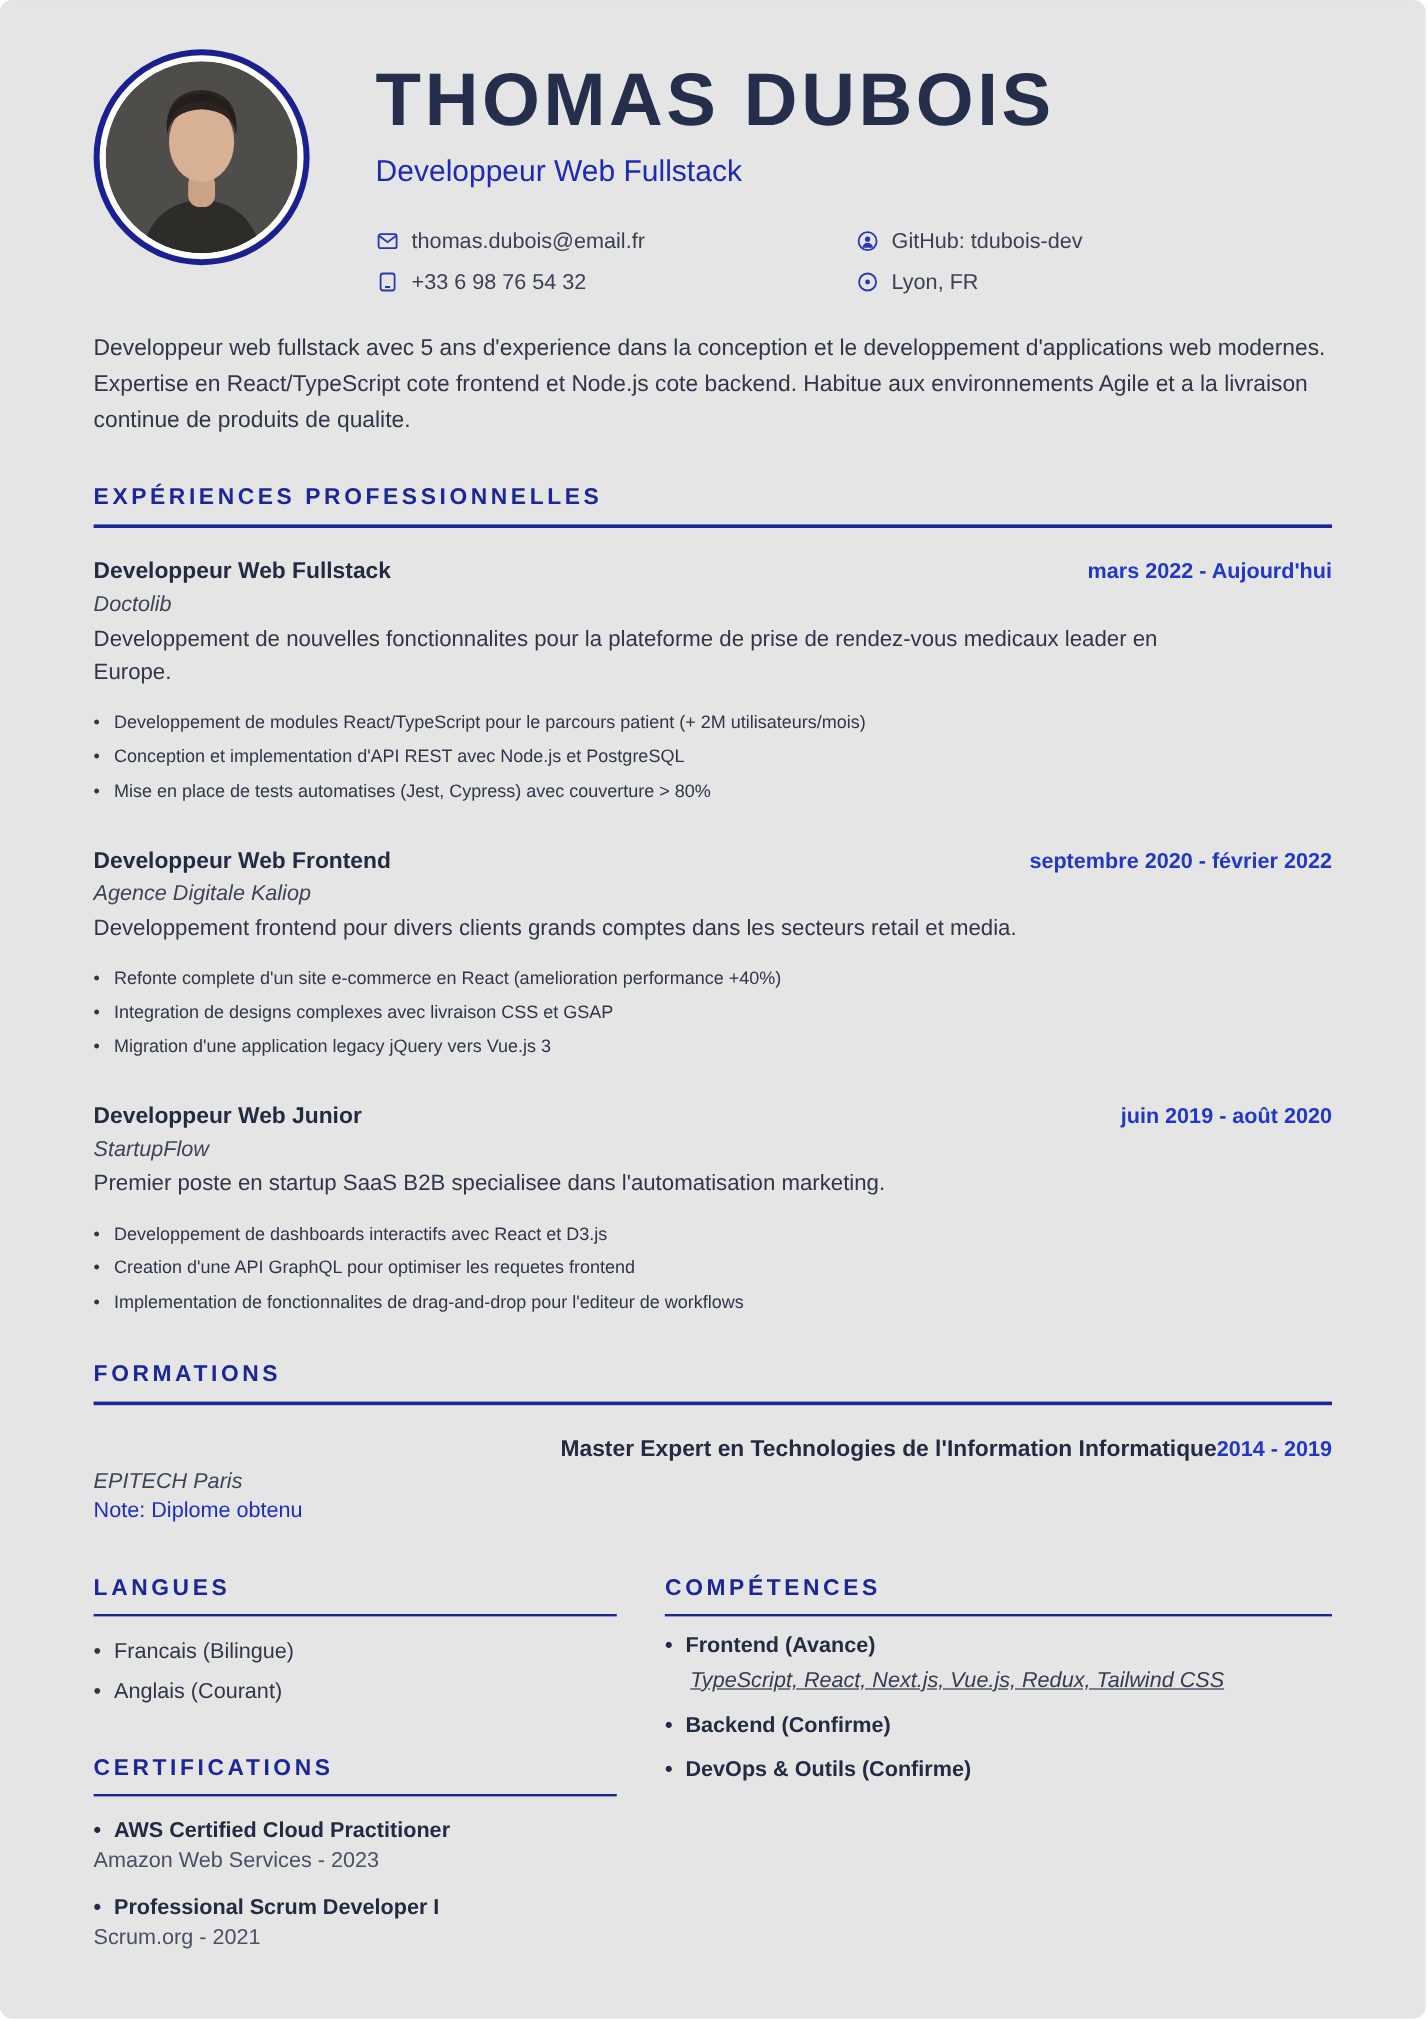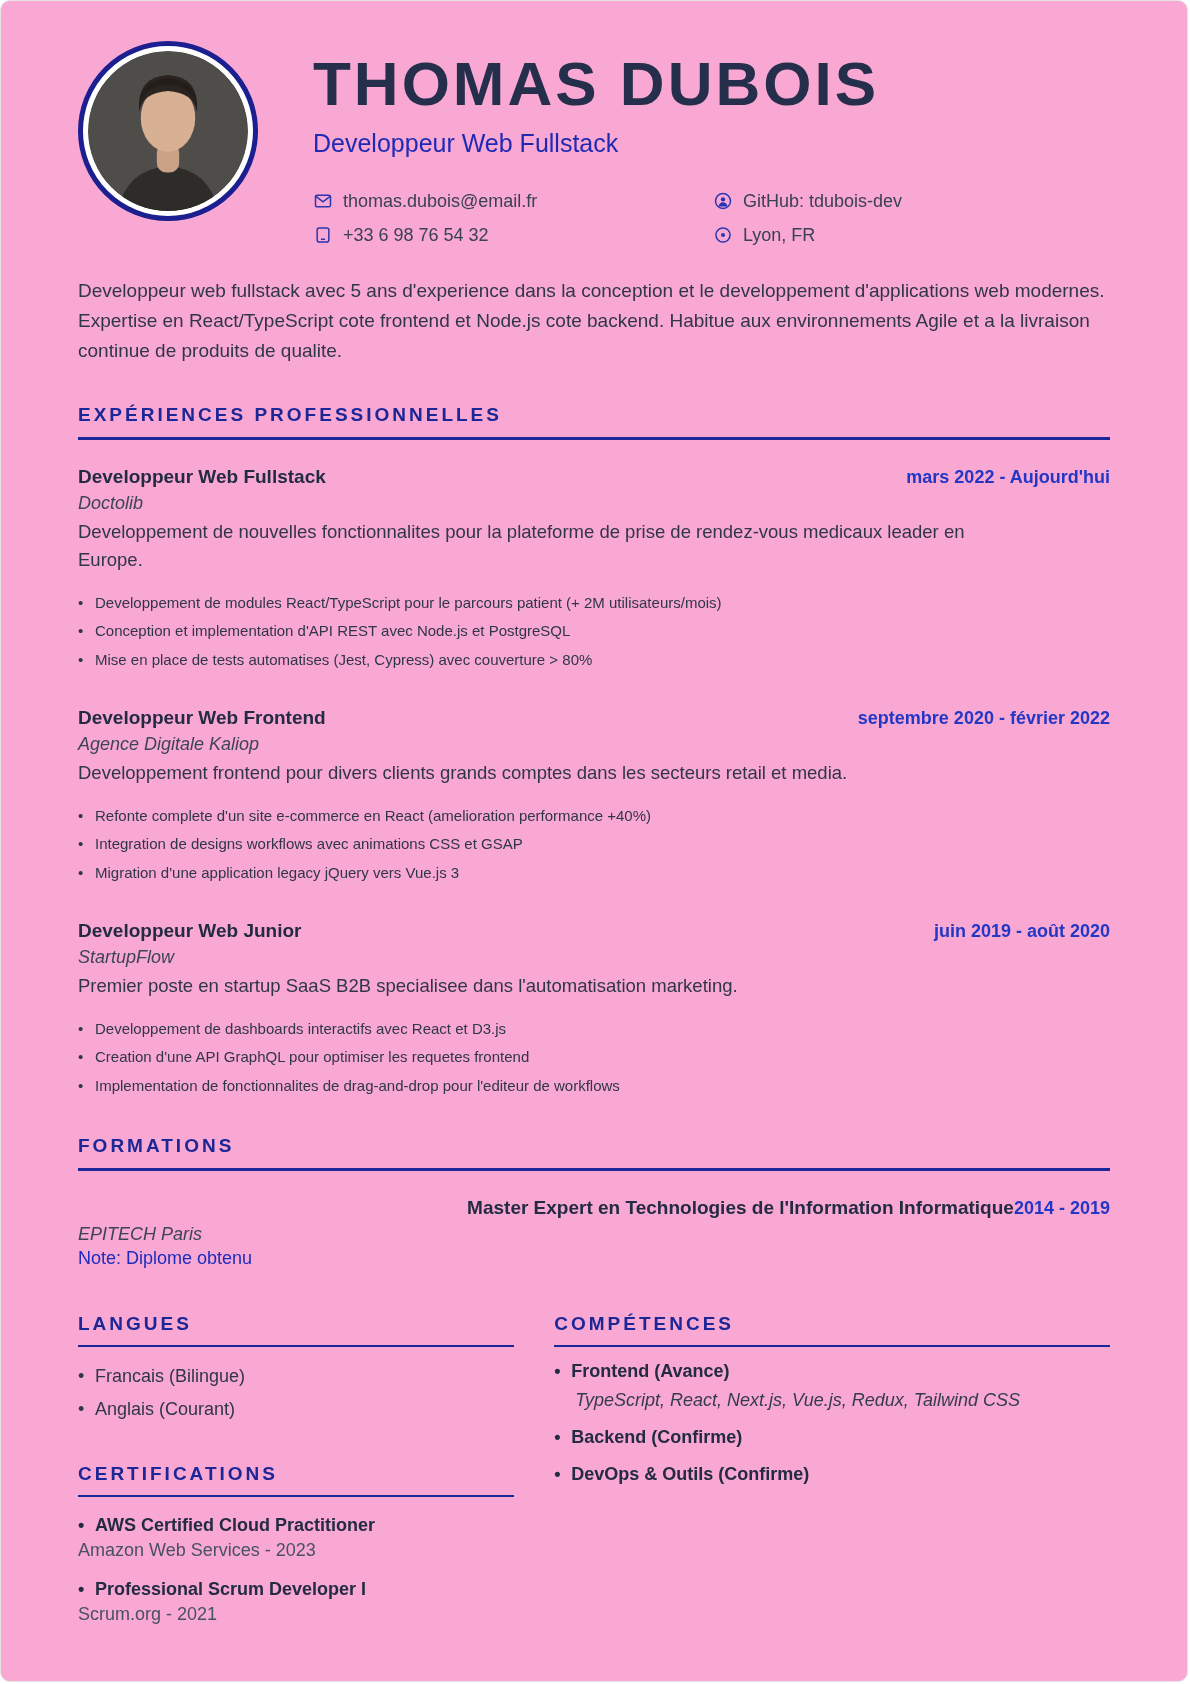--- a/index.html
+++ b/index.html
@@ -7,21 +7,21 @@
   body {
     width: 1190px; height: 1684px;
     font-family: "Liberation Sans", sans-serif;
     color: #323950;
     position: relative;
   }
   .page {
     width: 1188px; height: 1682px;
     border: 1px solid #e4e4e4;
     border-radius: 10px;
-    background: #f9a8d4;
+    background: #e5e5e5;
     padding: 40px 77px 40px 77px;
     overflow: hidden;
   }
 
   
   .header { display: flex; align-items: flex-start; gap: 55px; }
   .avatar-ring {
     flex: 0 0 auto;
     width: 180px; height: 180px;
     border: 5px solid #1b1f8f;
@@ -131,21 +131,21 @@
 
   .skill-item { margin-top: 12px; }
   .skill-item:first-of-type { margin-top: 16px; }
   .skill-cat {
     position: relative; padding-left: 17px;
     font-size: 18px; font-weight: 700; color: #232b43; line-height: 1.4;
   }
   .skill-cat::before { content: "•"; position: absolute; left: 0; font-weight: 700; }
   .skill-list {
     margin-top: 3px; padding-left: 21px;
-    font-size: 18px; font-style: italic; color: #343b4f; line-height: 1.45;
+    font-size: 18px; font-style: italic; color: #343b4f; line-height: 1.45; text-decoration: underline;
   }
 </style>
 </head>
 <body>
 
 <div class="page">
 
   <div class="header">
     <div class="avatar-ring">
       <svg viewBox="0 0 100 100">
@@ -241,21 +241,21 @@
 
     <div class="job">
       <div class="job-head">
         <span class="job-role">Developpeur Web Frontend</span>
         <span class="job-dates">septembre 2020 - février 2022</span>
       </div>
       <div class="job-company">Agence Digitale Kaliop</div>
       <div class="job-desc">Developpement frontend pour divers clients grands comptes dans les secteurs retail et media.</div>
       <ul class="bullets">
         <li>Refonte complete d'un site e-commerce en React (amelioration performance +40%)</li>
-        <li>Integration de designs workflows avec animations CSS et GSAP</li>
+        <li>Integration de designs complexes avec livraison CSS et GSAP</li>
         <li>Migration d'une application legacy jQuery vers Vue.js 3</li>
       </ul>
     </div>
 
     <div class="job">
       <div class="job-head">
         <span class="job-role">Developpeur Web Junior</span>
         <span class="job-dates">juin 2019 - août 2020</span>
       </div>
       <div class="job-company">StartupFlow</div>

